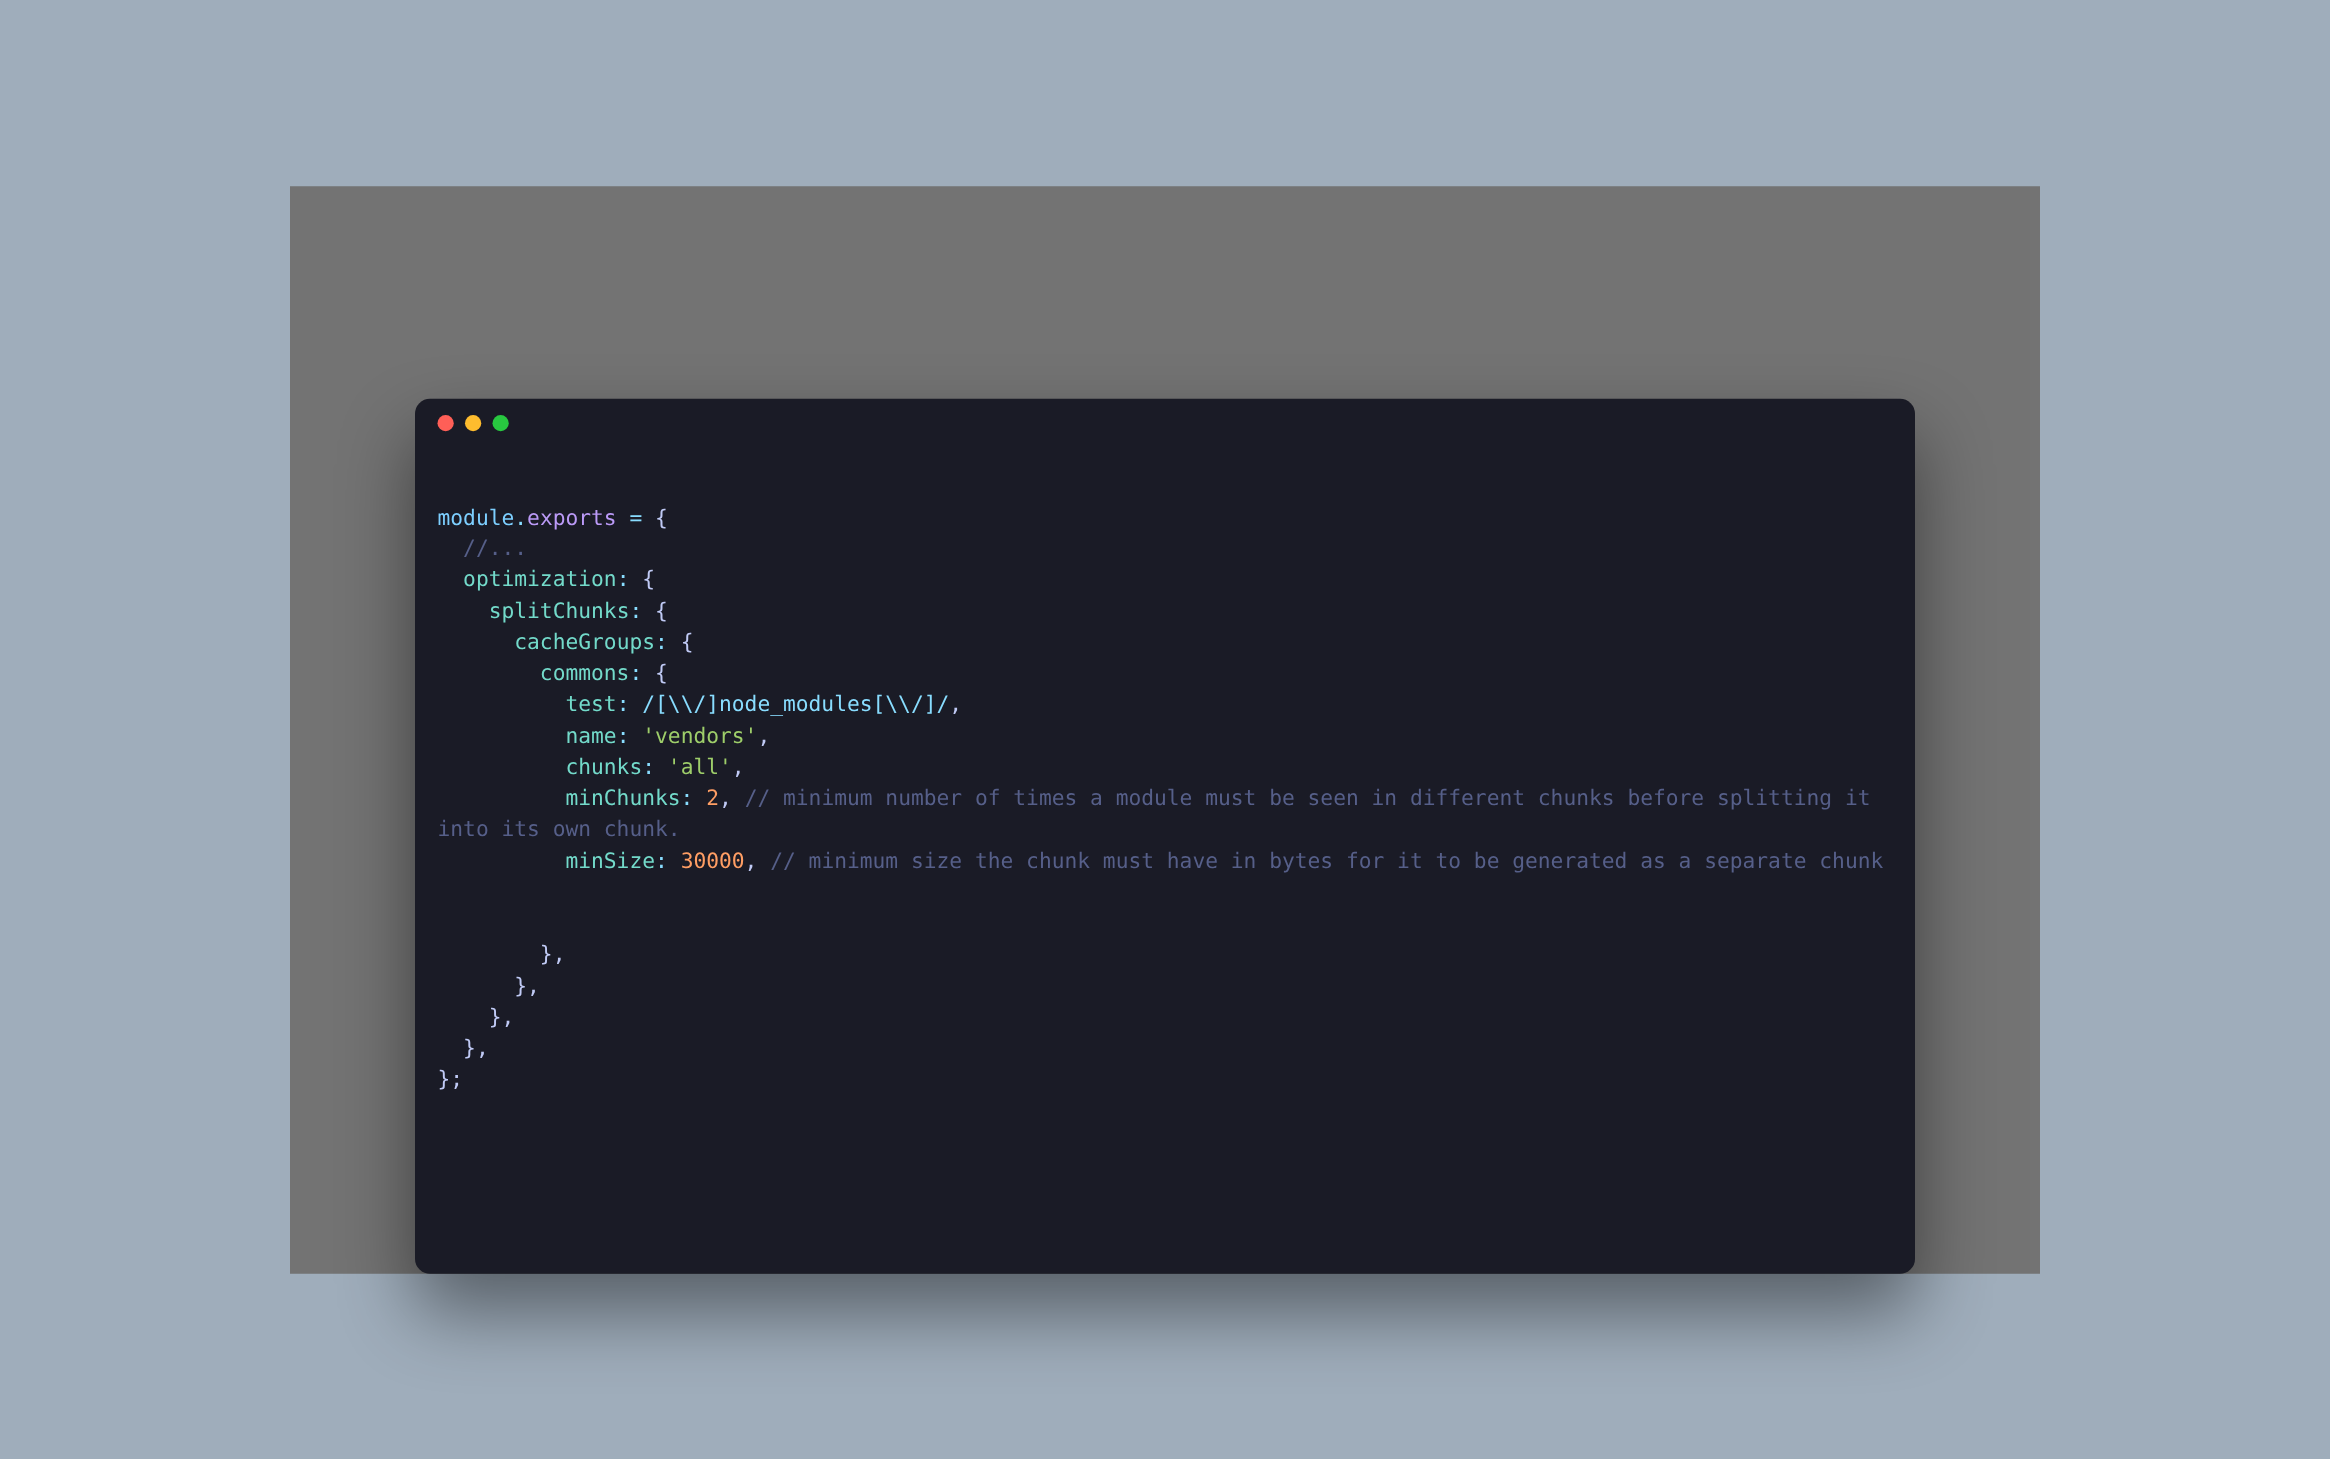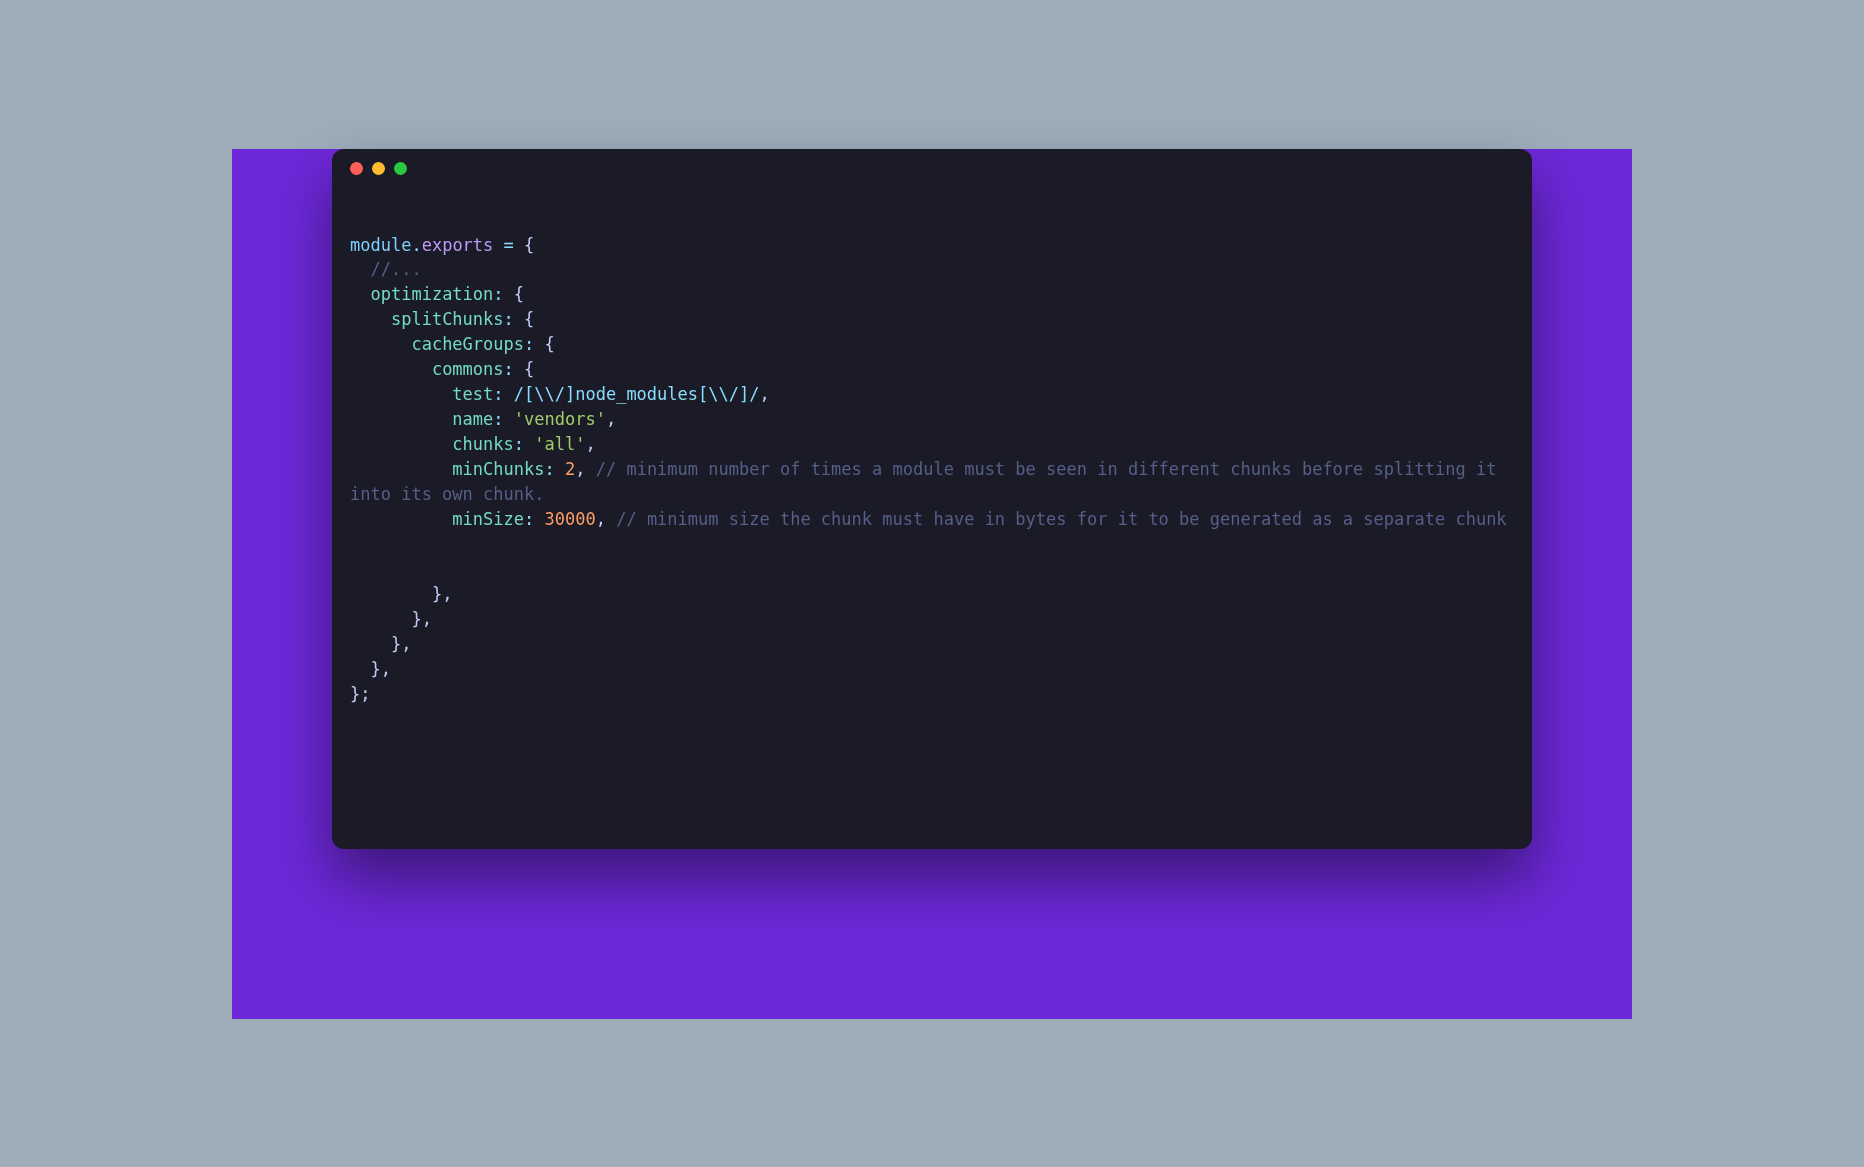--- a/index.html
+++ b/index.html
@@ -8,23 +8,23 @@
     width: 1864px;
     height: 1167px;
     display: flex;
     align-items: center;
     justify-content: center;
     font-family: "SF Mono", "Monaco", "Consolas", "Liberation Mono", monospace;
   }
   .canvas {
     width: 1400px;
     height: 870px;
-    background: #6d28d9;
+    background: #737373;
     display: flex;
-    align-items: flex-start;
+    align-items: flex-end;
     justify-content: center;
   }
   .window {
     width: 1200px;
     height: 700px;
     background: #1a1b26;
     border-radius: 12px;
     box-shadow: 0 30px 60px rgba(0,0,0,0.45);
     overflow: hidden;
     display: flex;

